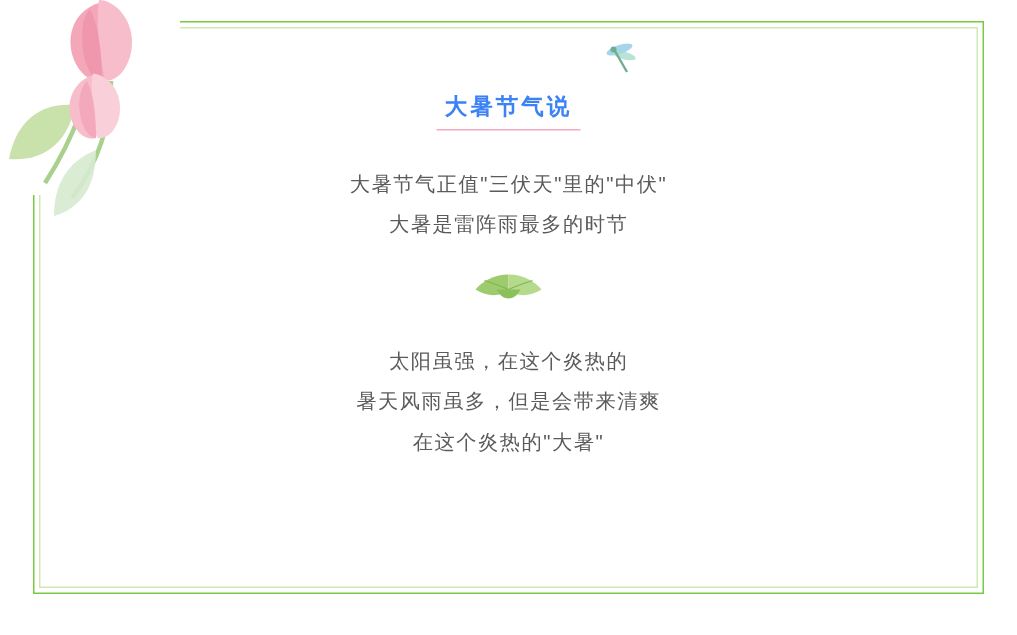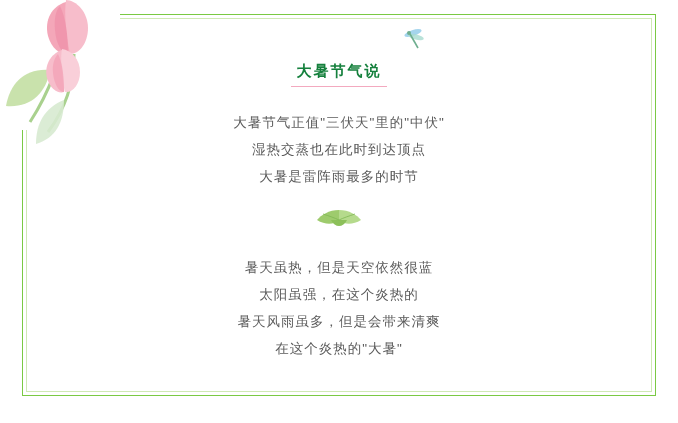--- a/index.html
+++ b/index.html
@@ -81,21 +81,21 @@
 
   
   .content {
     position: absolute;
     left: 40px;
     top: 40px;
     width: 598px;
     text-align: center;
   }
   .title {
-    color: #15803d;
+    color: #3b82f6;
     font-size: 15px;
     font-weight: bold;
     letter-spacing: 2px;
     margin: 22px 0 0 0;
     position: relative;
     display: inline-block;
   }
   .title-underline {
     display: block;
     width: 96px;
@@ -154,32 +154,30 @@
   </svg>
 
   <div class="content">
     <div>
       <span class="title">大暑节气说</span>
       <span class="title-underline"></span>
     </div>
 
     <div class="stanza">
       <div class="line">大暑节气正值"三伏天"里的"中伏"</div>
-      <div class="line">湿热交蒸也在此时到达顶点</div>
       <div class="line">大暑是雷阵雨最多的时节</div>
     </div>
 
     <svg class="divider-leaf" viewBox="0 0 60 24" style="position:relative; top:auto; left:auto; transform:none; display:block; margin:16px auto 0 auto;">
       <path d="M30 4 C20 4 12 9 8 14 C16 19 25 19 30 14 Z" fill="#9ecb6d"></path>
       <path d="M30 4 C40 4 48 9 52 14 C44 19 35 19 30 14 Z" fill="#b5da8c"></path>
       <path d="M22 14 C24 18 27 20 30 20 C33 20 36 18 38 14 Z" fill="#8cc05a"></path>
       <path d="M14 8 C20 10 26 12 30 14" stroke="#7fb653" stroke-width="0.8" fill="none"></path>
       <path d="M46 8 C40 10 34 12 30 14" stroke="#7fb653" stroke-width="0.8" fill="none"></path>
     </svg>
 
     <div class="stanza stanza-two">
-      <div class="line">暑天虽热，但是天空依然很蓝</div>
       <div class="line">太阳虽强，在这个炎热的</div>
       <div class="line">暑天风雨虽多，但是会带来清爽</div>
       <div class="line">在这个炎热的"大暑"</div>
     </div>
   </div>
 </div>
 
 </body></html>

